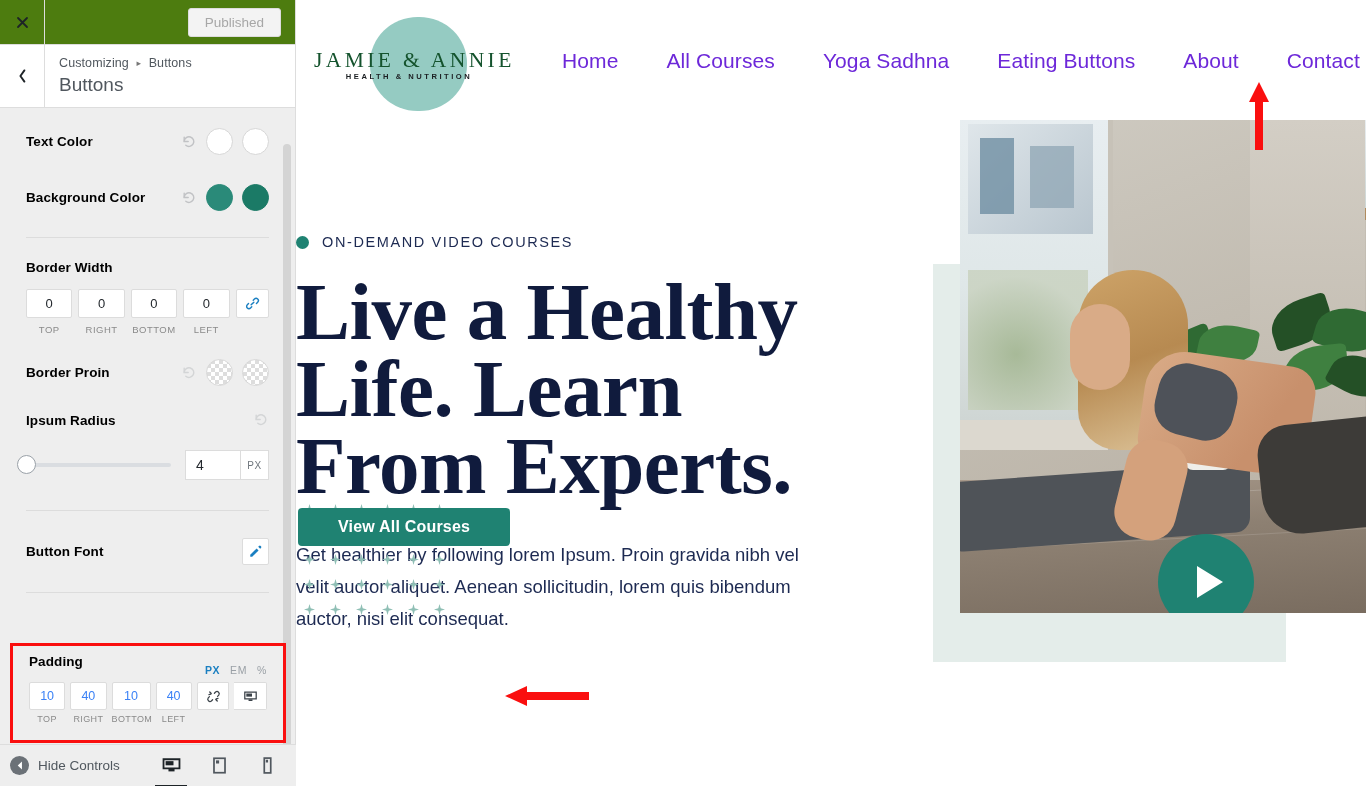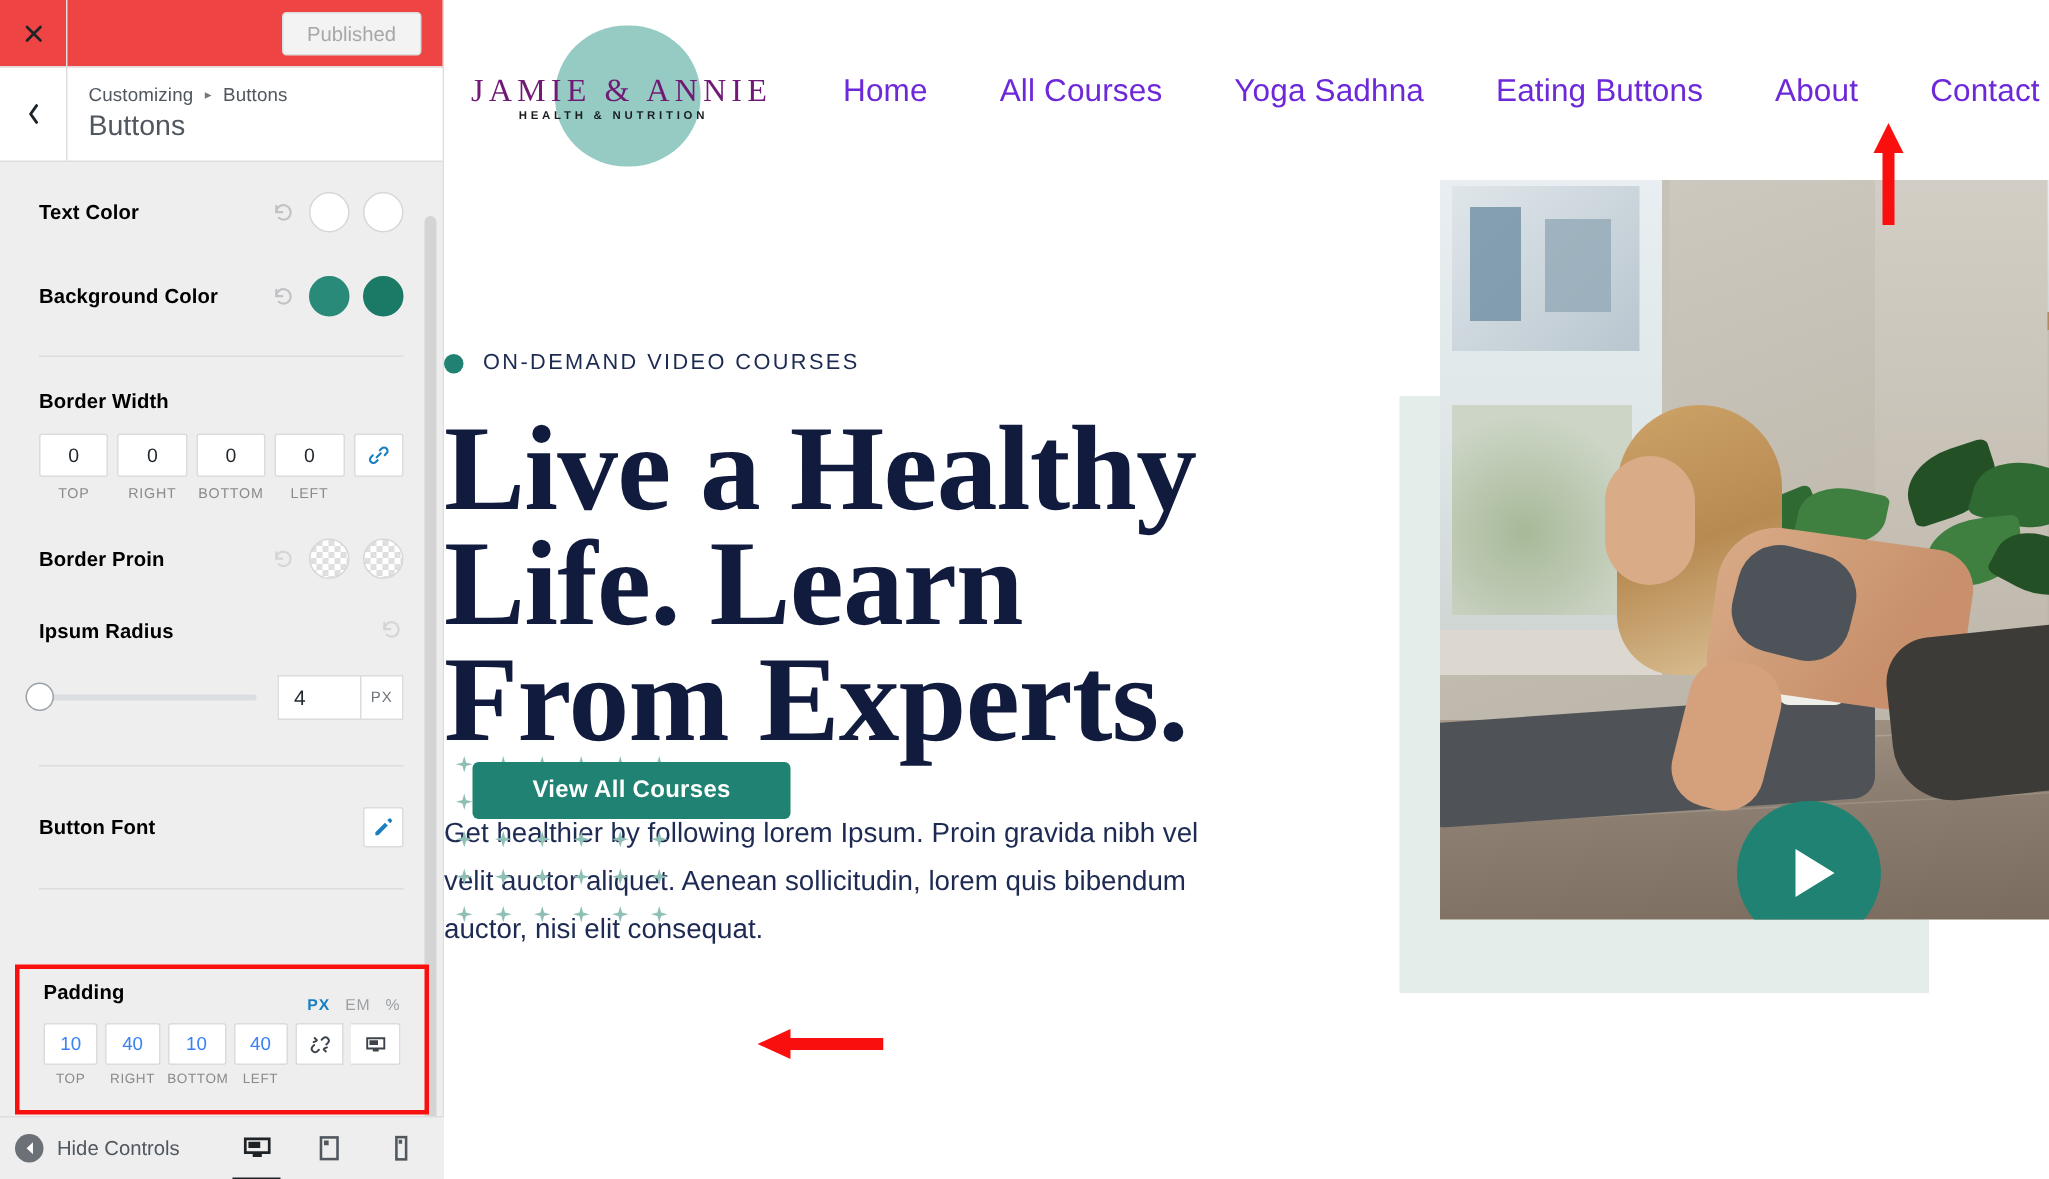--- a/index.html
+++ b/index.html
@@ -13,21 +13,21 @@
   .app{position:relative;width:1366px;height:786px;}
 
   
   .customizer{
     position:absolute;left:0;top:0;width:296px;height:786px;
     background:#eee;border-right:1px solid #ddd;box-sizing:border-box;
     display:flex;flex-direction:column;
   }
   
   .cz-topbar{
-    height:45px;background:#ef4444;border-bottom:1px solid #ddd;
+    height:45px;background:#4d7c0f;border-bottom:1px solid #ddd;
     display:flex;align-items:center;flex:0 0 auto;box-sizing:border-box;
   }
   .cz-close{
     width:45px;height:45px;display:flex;align-items:center;justify-content:center;
     border-right:1px solid #ddd;cursor:pointer;box-sizing:border-box;
   }
   .cz-close svg{width:15px;height:15px;}
   .cz-topbar-spacer{flex:1;}
   .cz-published{
     margin-right:14px;padding:6px 16px;background:#f3f3f3;border:1px solid #ddd;
@@ -176,21 +176,21 @@
     position:relative;height:122px;display:flex;align-items:center;padding:0 0 0 18px;box-sizing:border-box;
   }
   .logo{position:relative;width:190px;height:104px;flex:0 0 auto;}
   .logo-blob{
     position:absolute;left:56px;top:8px;width:97px;height:94px;border-radius:49%;
     background:#95cbc2;
   }
   .logo-main{
     position:absolute;left:0;top:39px;width:190px;text-align:right;
     font-family:"Liberation Serif", serif;font-size:21.5px;letter-spacing:3.4px;
-    color:#701a75;font-weight:400;white-space:nowrap;
+    color:#14532d;font-weight:400;white-space:nowrap;
   }
   .logo-sub{
     position:absolute;left:0;top:63px;width:190px;text-align:center;
     font-size:7.6px;letter-spacing:2.5px;color:#1b1f22;font-weight:700;white-space:nowrap;
   }
 
   .nav{display:flex;align-items:center;gap:0;margin-left:34px;}
   .nav a{
     font-size:21px;color:#6d28d9;text-decoration:none;padding:0 24px;white-space:nowrap;
     letter-spacing:.1px;
@@ -216,21 +216,21 @@
   .hero-desc{
     font-size:18.5px;line-height:32px;color:#1d2a52;margin-top:34px;width:540px;
   }
   .dotgrid{position:absolute;left:8px;top:270px;}
   .dotgrid .drow{display:flex;gap:15px;margin-bottom:14px;}
   .star{
     width:11px;height:11px;background:#8fbfb5;flex:0 0 auto;
     clip-path:polygon(50% 0,61% 39%,100% 50%,61% 61%,50% 100%,39% 61%,0 50%,39% 39%);
   }
   .btn-courses{
-    position:absolute;left:19px;top:274px;background:#1f8272;color:#fff;
+    position:absolute;left:2px;top:274px;background:#1f8272;color:#fff;
     font-size:16px;font-weight:700;padding:10px 40px;border-radius:4px;cursor:pointer;
     letter-spacing:.2px;
   }
 
   
   .hero-right{position:absolute;left:637px;top:0;width:433px;height:664px;}
   .mint-panel{position:absolute;left:0;top:142px;width:353px;height:398px;background:#e4edea;}
   .photo{
     position:absolute;left:27px;top:-2px;width:433px;height:493px;overflow:hidden;
     background:#b9b2a6;

